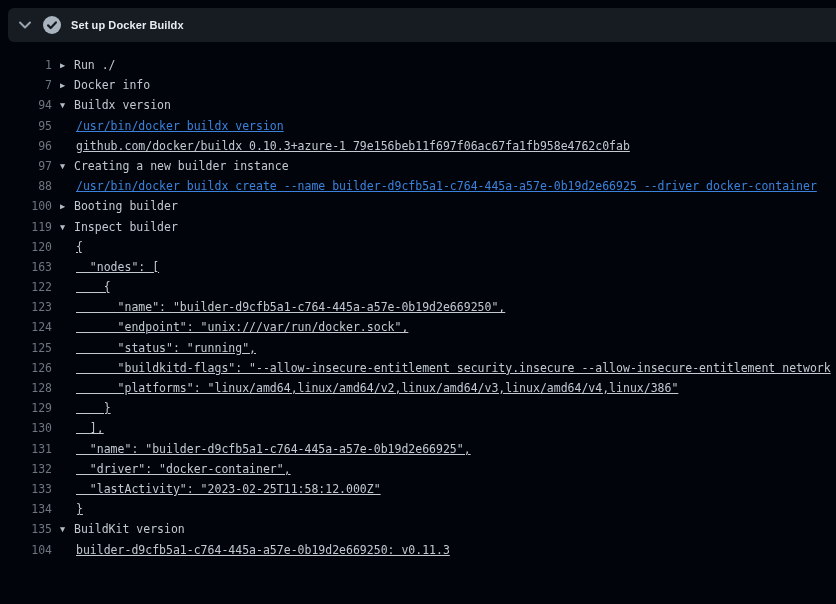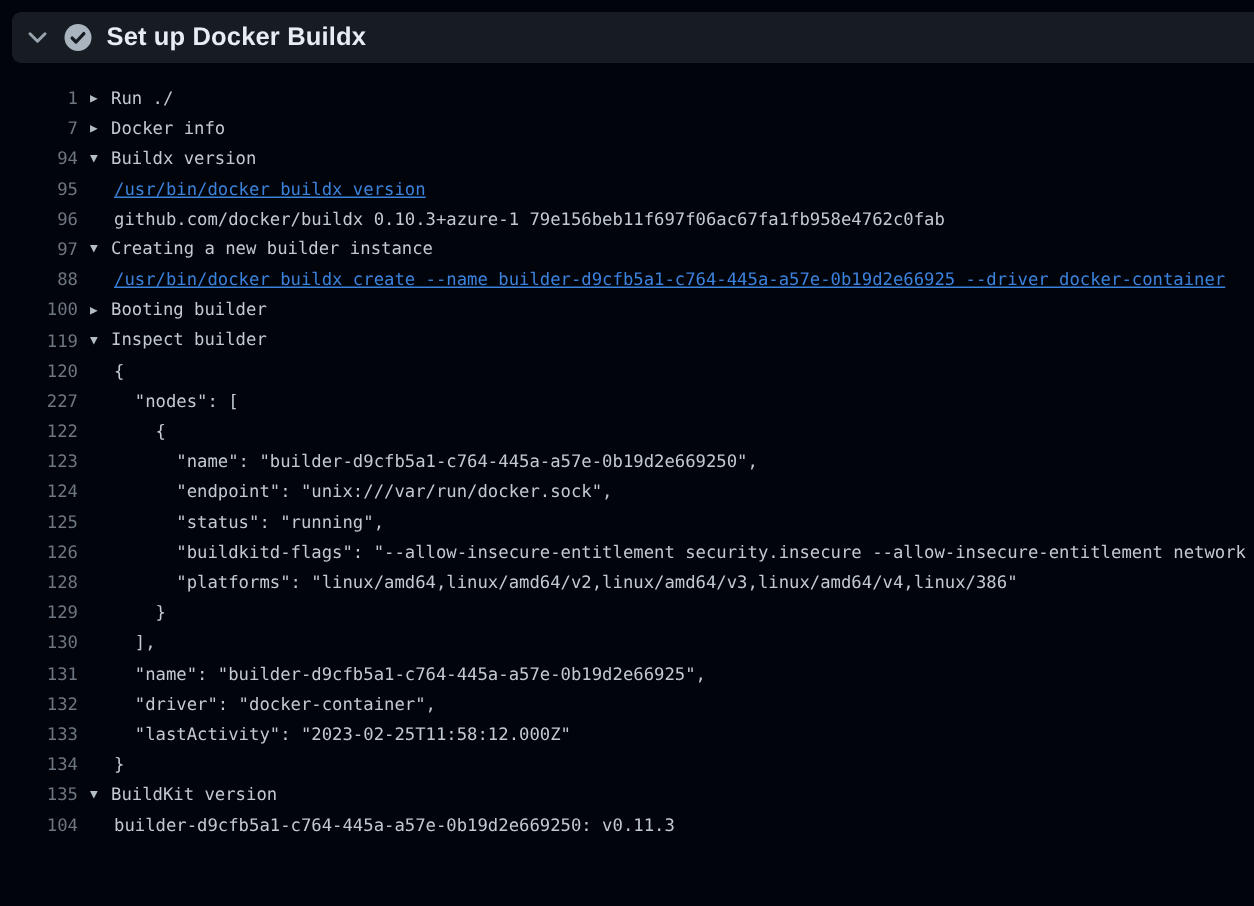--- a/index.html
+++ b/index.html
@@ -29,21 +29,21 @@
     display: flex;
     align-items: center;
     padding: 0 10px 0 9px;
     cursor: pointer;
   }
   .step-header .chevron { width: 16px; height: 16px; flex: none; margin-right: 9px; }
   .step-header .check { width: 20px; height: 20px; flex: none; margin-right: 9px; }
   .step-title {
     color: var(--title-color);
     font-family: "Liberation Sans", sans-serif;
-    font-size: 17px;
+    font-size: 11px;
     font-weight: 600;
     letter-spacing: .1px;
     white-space: nowrap;
   }
   .log { padding-top: 13px; }
   .log-line {
     display: flex;
     height: 20.2px;
     align-items: center;
     font-size: 11.5px;
@@ -51,21 +51,21 @@
     white-space: nowrap;
   }
   .num {
     flex: none;
     width: 52px;
     text-align: right;
     color: var(--line-number);
     cursor: pointer;
   }
   .content { margin-left: 8px; white-space: pre; }
-  .content.output { padding-left: 16px; color: var(--log-text); }
+  .content.output { padding-left: 16px; color: var(--log-text); text-decoration: underline; }
   .content.command { padding-left: 16px; color: var(--command); text-decoration: underline; }
   .content.group-collapsed, .content.group-expanded { color: var(--log-text); cursor: pointer; }
   .caret {
     display: inline-block;
     width: 14px;
     font-size: 8.5px;
     color: var(--caret);
     vertical-align: 1px;
   }
   .group-label { color: var(--log-text); }
@@ -123,21 +123,21 @@
     </div>
     <div class="log-line">
       <span class="num">119</span>
       <span class="content group-expanded"><span class="caret">▼</span><span class="group-label">Inspect builder</span></span>
     </div>
     <div class="log-line">
       <span class="num">120</span>
       <span class="content output">{</span>
     </div>
     <div class="log-line">
-      <span class="num">227</span>
+      <span class="num">163</span>
       <span class="content output">  "nodes": [</span>
     </div>
     <div class="log-line">
       <span class="num">122</span>
       <span class="content output">    {</span>
     </div>
     <div class="log-line">
       <span class="num">123</span>
       <span class="content output">      "name": "builder-d9cfb5a1-c764-445a-a57e-0b19d2e669250",</span>
     </div>

